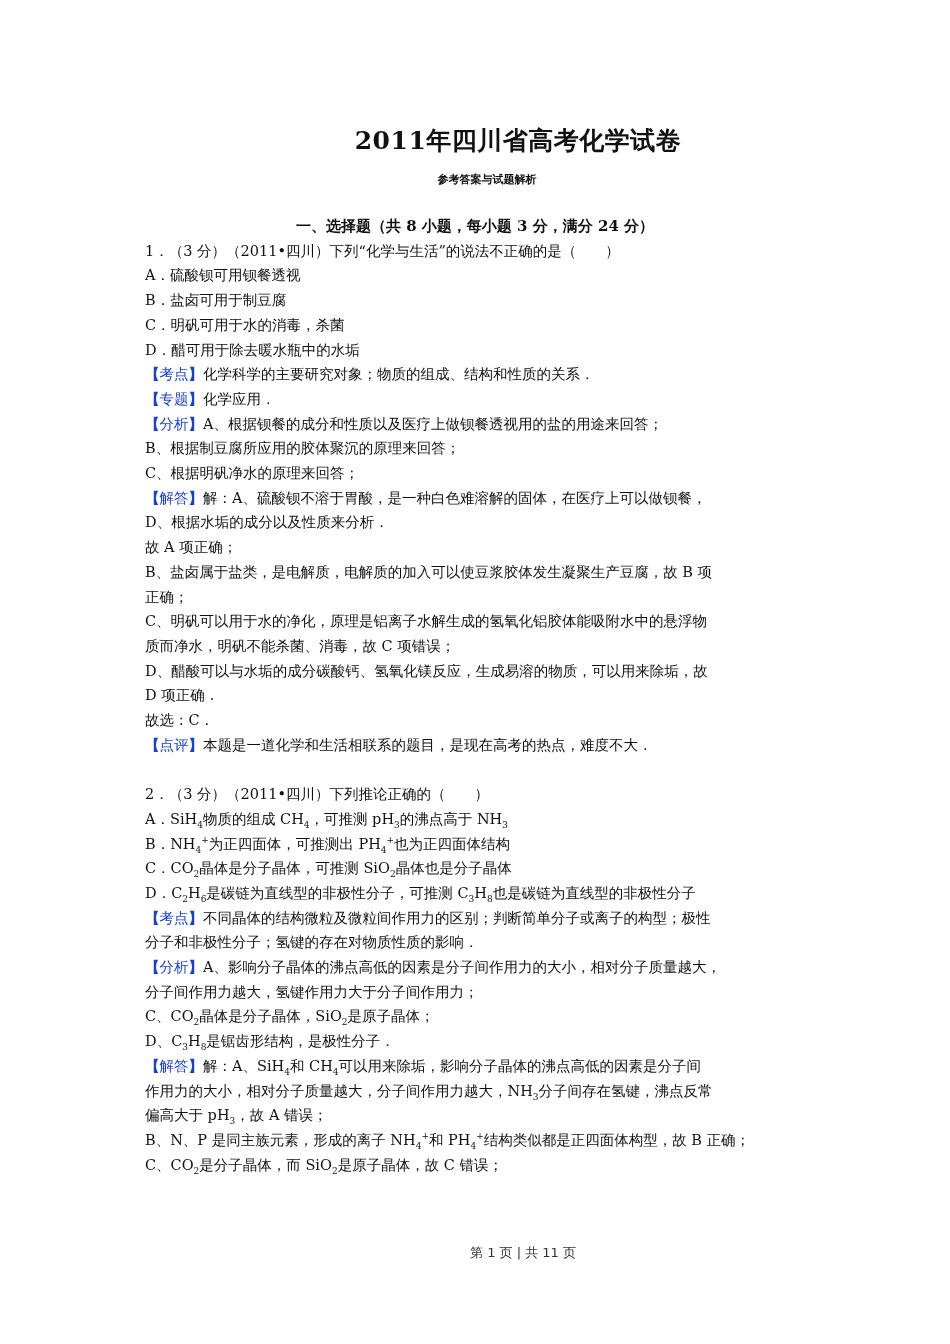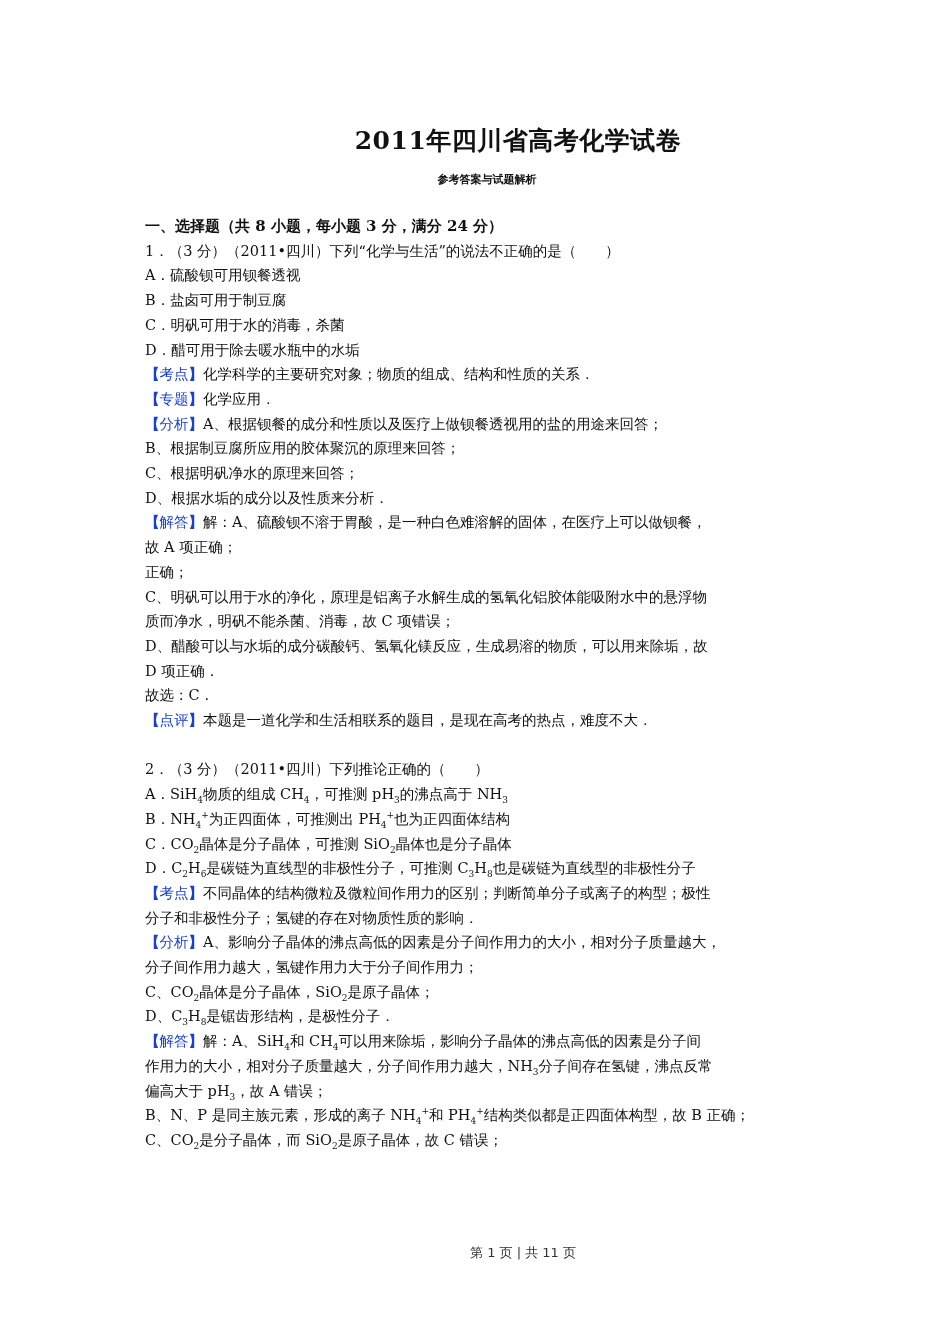--- a/index.html
+++ b/index.html
@@ -4,21 +4,21 @@
   <style>
     html, body { margin: 0; padding: 0; background: #ffffff; }
     body { width: 950px; height: 1344px; position: relative; overflow: hidden;
            font-family: "DejaVu Serif", "Liberation Serif", serif; color: #111; }
     .page-title { position: absolute; top: 124px; left: 0; width: 950px; text-align: center;
                   font-size: 25px; font-weight: bold; letter-spacing: 0.5px; margin-left: 43px; }
     .page-subtitle { position: absolute; top: 172px; left: 12px; width: 950px; text-align: center;
                      font-size: 11px; font-weight: bold; }
     .content { position: absolute; top: 214px; left: 145px; width: 660px; font-size: 14.5px; line-height: 24.7px; }
     .line { white-space: nowrap; }
-    .section-heading { font-weight: bold; font-size: 15px; }
+    .section-heading { font-weight: bold; font-size: 15px; text-align: center; }
     .tag { color: #1a3fd6; }
     .tag-bracket { font-weight: bold; }
     .gap { height: 24.7px; }
     sub, sup { font-size: 9px; line-height: 0; }
     .footer { position: absolute; top: 1244px; left: 0; width: 950px; text-align: center;
               font-family: "DejaVu Sans", "Liberation Sans", sans-serif; font-size: 13px; color: #333; padding-left: 48px; }
   </style>
 </head>
 <body>
 
@@ -31,23 +31,24 @@
   <div class="line">1．（3 分）（2011•四川）下列“化学与生活”的说法不正确的是（　　）</div>
   <div class="line">A．硫酸钡可用钡餐透视</div>
   <div class="line">B．盐卤可用于制豆腐</div>
   <div class="line">C．明矾可用于水的消毒，杀菌</div>
   <div class="line">D．醋可用于除去暖水瓶中的水垢</div>
   <div class="line"><span class="tag"><span class="tag-bracket">【</span><span>考点</span><span class="tag-bracket">】</span></span><span>化学科学的主要研究对象；物质的组成、结构和性质的关系．</span></div>
   <div class="line"><span class="tag"><span class="tag-bracket">【</span><span>专题</span><span class="tag-bracket">】</span></span><span>化学应用．</span></div>
   <div class="line"><span class="tag"><span class="tag-bracket">【</span><span>分析</span><span class="tag-bracket">】</span></span><span>A、根据钡餐的成分和性质以及医疗上做钡餐透视用的盐的用途来回答；</span></div>
   <div class="line">B、根据制豆腐所应用的胶体聚沉的原理来回答；</div>
   <div class="line">C、根据明矾净水的原理来回答；</div>
+  <div class="line"><span class="tag"><span class="tag-bracket">【</span><span>解答</span><span class="tag-bracket">】</span></span><span>解：A、硫酸钡不溶于胃酸，是一种白色难溶解的固体，在医疗上可以做钡餐，</span></div>
   <div class="line">D、根据水垢的成分以及性质来分析．</div>
-  <div class="line"><span class="tag"><span class="tag-bracket">【</span><span>解答</span><span class="tag-bracket">】</span></span><span>解：A、硫酸钡不溶于胃酸，是一种白色难溶解的固体，在医疗上可以做钡餐，</span></div>
   <div class="line">故 A 项正确；</div>
+  <div class="line">B、盐卤属于盐类，是电解质，电解质的加入可以使豆浆胶体发生凝聚生产豆腐，故 B 项</div>
   <div class="line">正确；</div>
   <div class="line">C、明矾可以用于水的净化，原理是铝离子水解生成的氢氧化铝胶体能吸附水中的悬浮物</div>
   <div class="line">质而净水，明矾不能杀菌、消毒，故 C 项错误；</div>
   <div class="line">D、醋酸可以与水垢的成分碳酸钙、氢氧化镁反应，生成易溶的物质，可以用来除垢，故</div>
   <div class="line">D 项正确．</div>
   <div class="line">故选：C．</div>
   <div class="line"><span class="tag"><span class="tag-bracket">【</span><span>点评</span><span class="tag-bracket">】</span></span><span>本题是一道化学和生活相联系的题目，是现在高考的热点，难度不大．</span></div>
 
   <div class="gap"></div>
 

